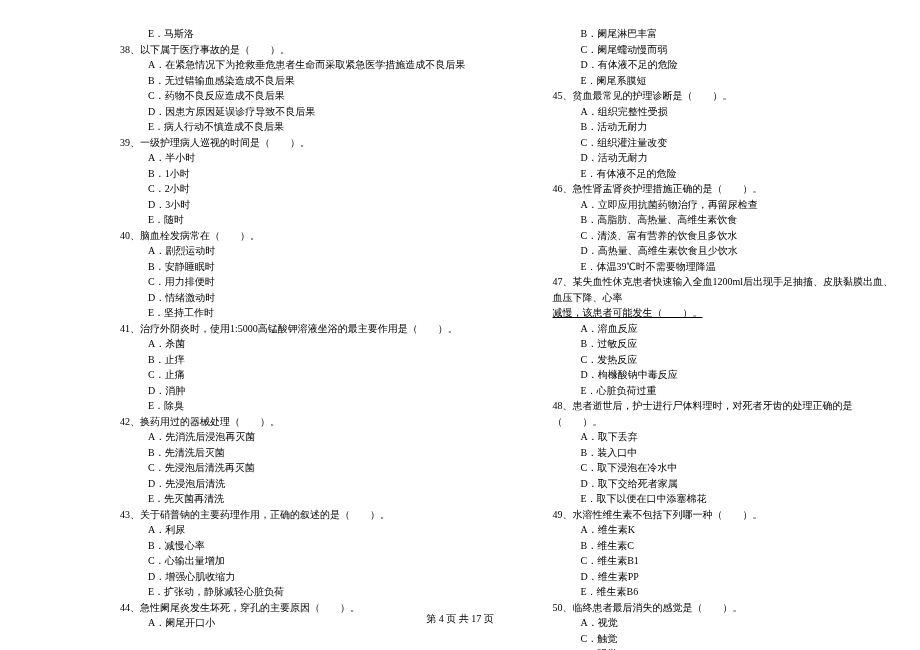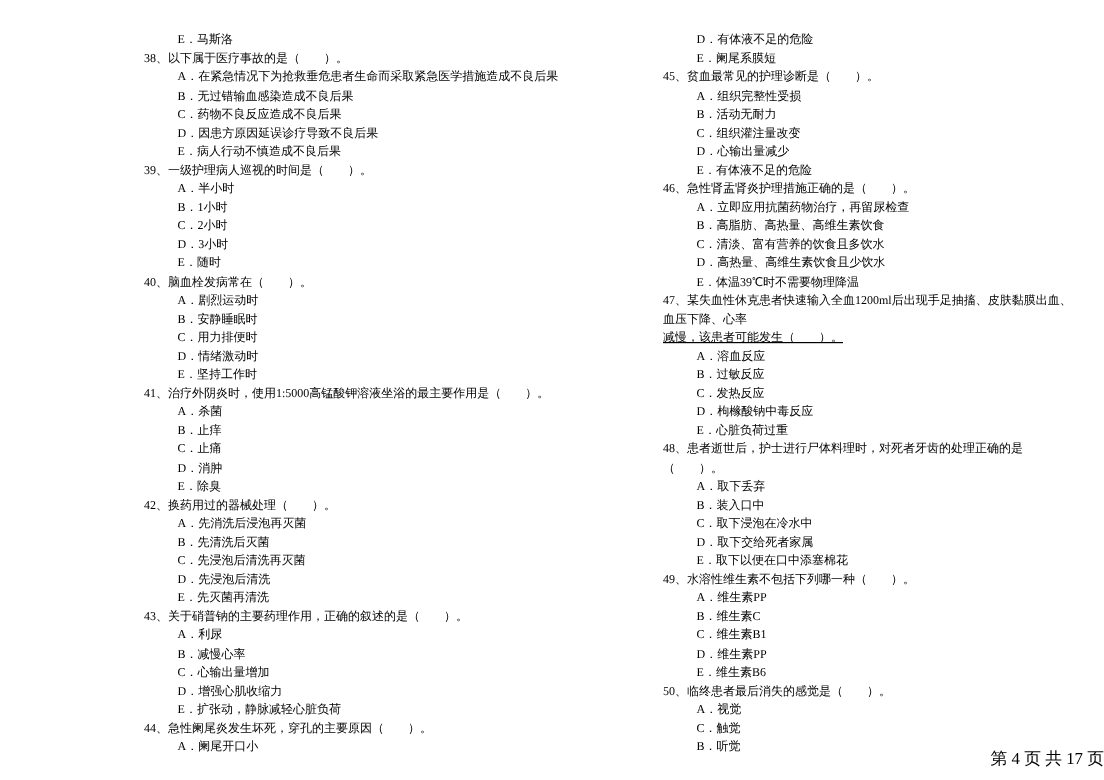--- a/index.html
+++ b/index.html
@@ -38,24 +38,24 @@
     .question-line {
       padding-left: 0;
       font-family: Liberation Serif, serif;
     }
     .continuation {
       padding-left: 0;
       text-decoration: underline;
     }
     .footer {
       position: absolute;
-      bottom: 8px;
+      bottom: 24px;
       width: 100%;
-      text-align: right;
-      font-size: 14px;
+      text-align: center;
+      font-size: 10px;
     }
   </style>
 </head>
 <body>
 
 <div class="page-container">
   <div class="column">
     <div class="option">E．马斯洛</div>
     <div class="question-line">38、以下属于医疗事故的是（　　）。</div>
     <div class="option">A．在紧急情况下为抢救垂危患者生命而采取紧急医学措施造成不良后果</div>
@@ -91,27 +91,29 @@
     <div class="option">A．利尿</div>
     <div class="option">B．减慢心率</div>
     <div class="option">C．心输出量增加</div>
     <div class="option">D．增强心肌收缩力</div>
     <div class="option">E．扩张动，静脉减轻心脏负荷</div>
     <div class="question-line">44、急性阑尾炎发生坏死，穿孔的主要原因（　　）。</div>
     <div class="option">A．阑尾开口小</div>
   </div>
 
   <div class="column column-right">
+    <div class="option">B．阑尾淋巴丰富</div>
+    <div class="option">C．阑尾蠕动慢而弱</div>
     <div class="option">D．有体液不足的危险</div>
     <div class="option">E．阑尾系膜短</div>
     <div class="question-line">45、贫血最常见的护理诊断是（　　）。</div>
     <div class="option">A．组织完整性受损</div>
     <div class="option">B．活动无耐力</div>
     <div class="option">C．组织灌注量改变</div>
-    <div class="option">D．心输出量减少</div>
+    <div class="option">D．活动无耐力</div>
     <div class="option">E．有体液不足的危险</div>
     <div class="question-line">46、急性肾盂肾炎护理措施正确的是（　　）。</div>
     <div class="option">A．立即应用抗菌药物治疗，再留尿检查</div>
     <div class="option">B．高脂肪、高热量、高维生素饮食</div>
     <div class="option">C．清淡、富有营养的饮食且多饮水</div>
     <div class="option">D．高热量、高维生素饮食且少饮水</div>
     <div class="option">E．体温39℃时不需要物理降温</div>
     <div class="question-line">47、某失血性休克患者快速输入全血1200ml后出现手足抽搐、皮肤黏膜出血、血压下降、心率</div>
     <div class="continuation">减慢，该患者可能发生（　　）。</div>
     <div class="option">A．溶血反应</div>
@@ -119,21 +121,21 @@
     <div class="option">C．发热反应</div>
     <div class="option">D．枸橼酸钠中毒反应</div>
     <div class="option">E．心脏负荷过重</div>
     <div class="question-line">48、患者逝世后，护士进行尸体料理时，对死者牙齿的处理正确的是（　　）。</div>
     <div class="option">A．取下丢弃</div>
     <div class="option">B．装入口中</div>
     <div class="option">C．取下浸泡在冷水中</div>
     <div class="option">D．取下交给死者家属</div>
     <div class="option">E．取下以便在口中添塞棉花</div>
     <div class="question-line">49、水溶性维生素不包括下列哪一种（　　）。</div>
-    <div class="option">A．维生素PP</div>
+    <div class="option">A．维生素K</div>
     <div class="option">B．维生素C</div>
     <div class="option">C．维生素B1</div>
     <div class="option">D．维生素PP</div>
     <div class="option">E．维生素B6</div>
     <div class="question-line">50、临终患者最后消失的感觉是（　　）。</div>
     <div class="option">A．视觉</div>
     <div class="option">C．触觉</div>
     <div class="option">B．听觉</div>
   </div>
 </div>

